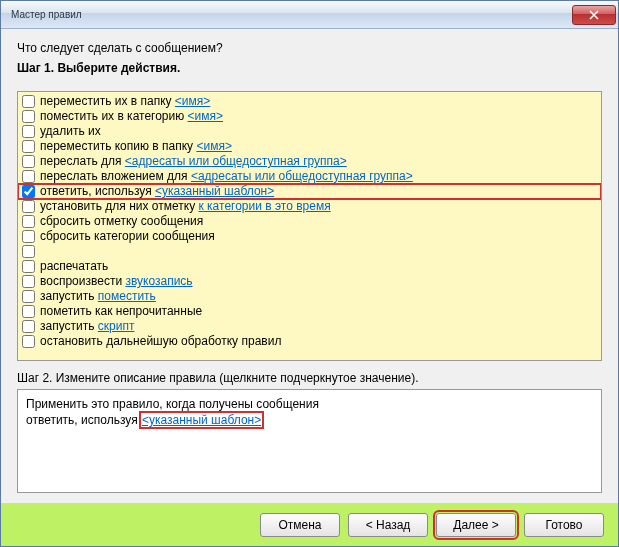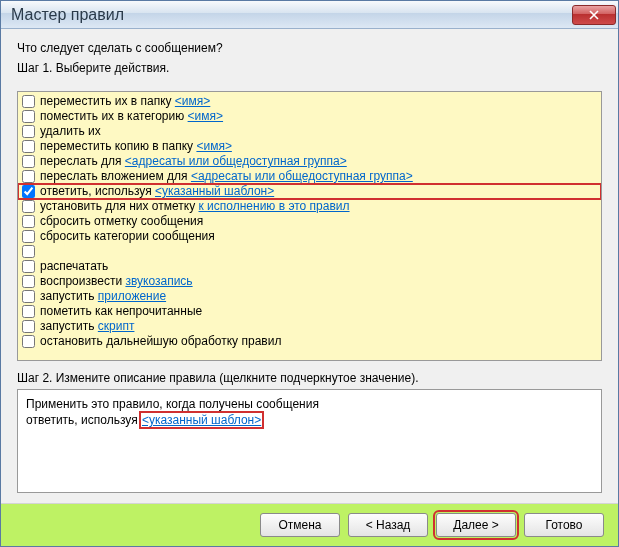--- a/index.html
+++ b/index.html
@@ -1,27 +1,27 @@
 <!DOCTYPE html>
 <html><head>
 <meta charset="utf-8">
 <style>
 * { box-sizing: border-box; margin: 0; padding: 0; }
 body { font-family: "Segoe UI", Tahoma, sans-serif; font-size: 12px; background: #fff; width: 619px; height: 547px; overflow: hidden; }
 
 .window { width: 619px; height: 547px; border: 1px solid #5a7aa3; display: flex; flex-direction: column; background: #f0f0f0; }
 
 .titlebar { height: 30px; background: linear-gradient(to bottom, #f8fafc, #d8e4f0 45%, #c4d5e8 46%, #dde8f4); display: flex; align-items: center; padding: 0 2px 0 10px; border-bottom: 1px solid #9ab1cc; }
-.titlebar .title { flex: 1; font-size: 16px; color: #2a3a4a; }
+.titlebar .title { flex: 1; font-size: 10px; color: #2a3a4a; }
 .close-btn { width: 44px; height: 20px; background: linear-gradient(to bottom, #e9a3a3, #d16060 45%, #b93030 46%, #cf4b4b); border: 1px solid #8a2a2a; border-radius: 3px; display: flex; align-items: center; justify-content: center; color: #fff; font-weight: bold; font-size: 11px; cursor: pointer; }
 .close-btn svg { width: 10px; height: 10px; }
 
 .content { flex: 1; padding: 12px 16px 10px 16px; background: #f0f0f0; display: flex; flex-direction: column; }
 .q1 { margin-bottom: 6px; }
-.step1 { margin-bottom: 16px; }
+.step1 { margin-bottom: 16px; font-weight: bold; }
 
 .listbox-wrap { position: relative; border: 1px solid #999; background: #fef9c3; height: 270px; display: flex; }
 .listbox { flex: 1; overflow-y: scroll; padding: 2px 0; }
 .listbox::-webkit-scrollbar { width: 17px; }
 .listbox::-webkit-scrollbar-track { background: #e8e8e8; border-left: 1px solid #ccc; }
 .listbox::-webkit-scrollbar-thumb { background: linear-gradient(to right, #d9e5f3, #b8ceea); border: 1px solid #9bb6d8; border-radius: 2px; }
 .listbox::-webkit-scrollbar-button { height: 17px; background: #e8e8e8; border: 1px solid #ccc; }
 
 .action-row { display: flex; align-items: center; padding: 0 4px; height: 15px; line-height: 15px; white-space: nowrap; }
 .action-row input[type=checkbox] { width: 13px; height: 13px; margin-right: 5px; }
@@ -80,21 +80,21 @@
           <div class="action-row">
             <input type="checkbox" style="">
             <span class="txt"><span>переслать вложением для </span><span class="link">&lt;адресаты или общедоступная группа&gt;</span></span>
           </div>
           <div class="action-row hl">
             <input type="checkbox" checked="" style="">
             <span class="txt"><span>ответить, используя </span><span class="link">&lt;указанный шаблон&gt;</span></span>
           </div>
           <div class="action-row">
             <input type="checkbox" style="">
-            <span class="txt"><span>установить для них отметку </span><span class="link">к исполнению в это правил</span></span>
+            <span class="txt"><span>установить для них отметку </span><span class="link">к категории в это время</span></span>
           </div>
           <div class="action-row">
             <input type="checkbox" style="">
             <span class="txt"><span>сбросить отметку сообщения</span></span>
           </div>
           <div class="action-row">
             <input type="checkbox" style="">
             <span class="txt"><span>сбросить категории сообщения</span></span>
           </div>
           <div class="action-row">
@@ -103,21 +103,21 @@
           <div class="action-row">
             <input type="checkbox" style="">
             <span class="txt"><span>распечатать</span></span>
           </div>
           <div class="action-row">
             <input type="checkbox" style="">
             <span class="txt"><span>воспроизвести </span><span class="link">звукозапись</span></span>
           </div>
           <div class="action-row">
             <input type="checkbox" style="">
-            <span class="txt"><span>запустить </span><span class="link">приложение</span></span>
+            <span class="txt"><span>запустить </span><span class="link">поместить</span></span>
           </div>
           <div class="action-row">
             <input type="checkbox" style="">
             <span class="txt"><span>пометить как непрочитанные</span></span>
           </div>
           <div class="action-row">
             <input type="checkbox" style="">
             <span class="txt"><span>запустить </span><span class="link">скрипт</span></span>
           </div>
           <div class="action-row">

